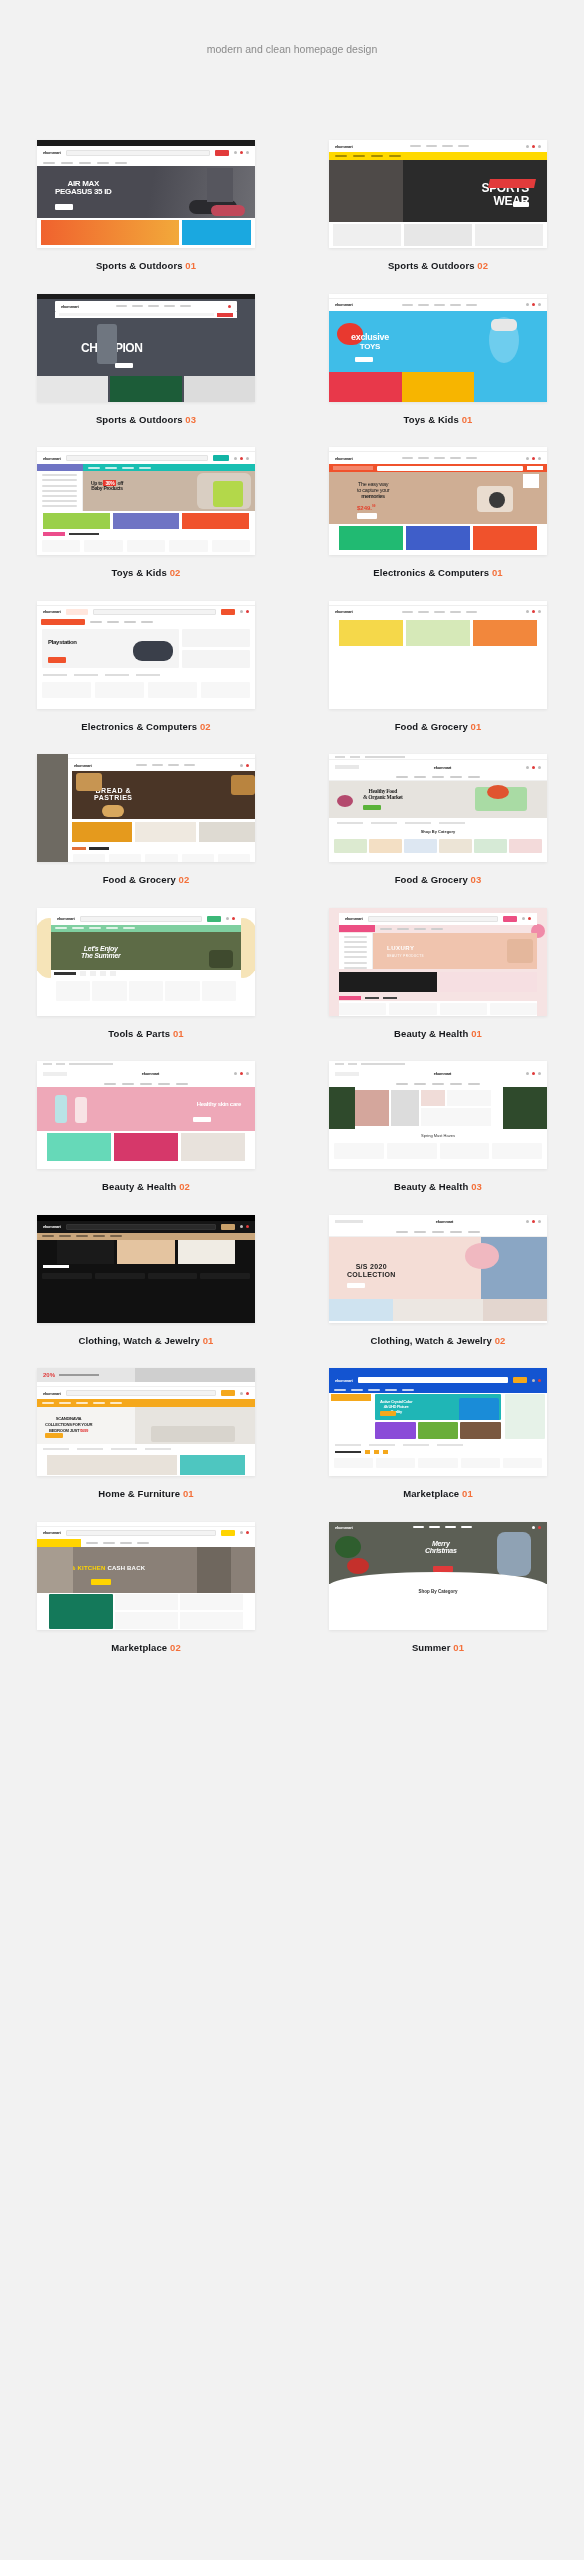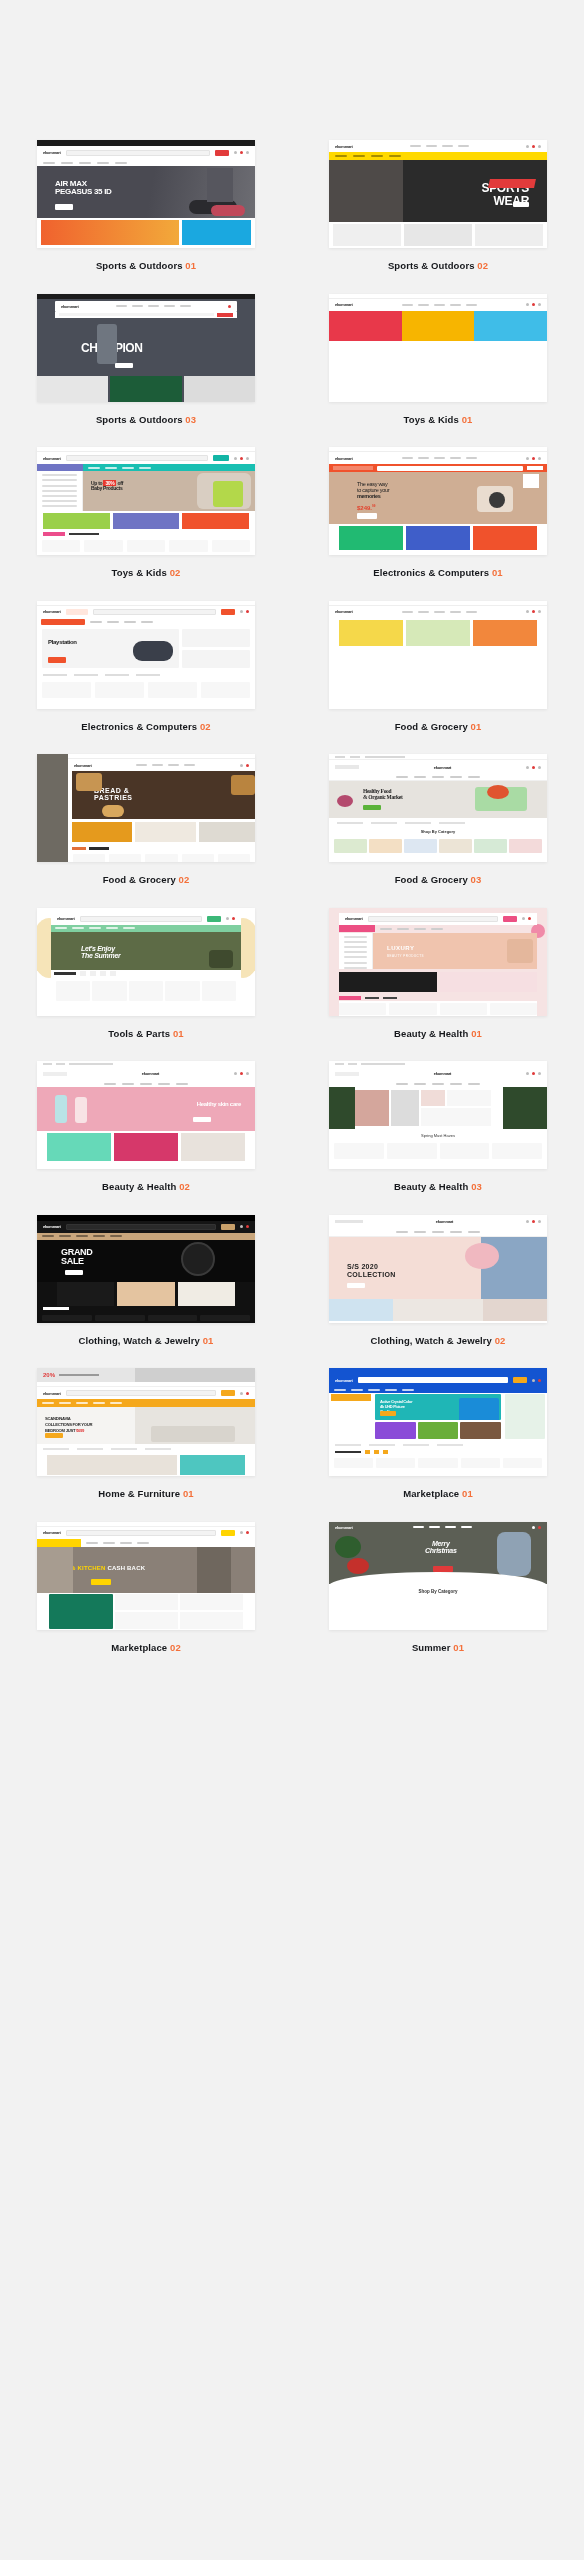--- a/index.html
+++ b/index.html
@@ -101,40 +101,42 @@
   .icons { display: flex; gap: 3px; align-items: center; flex: 0 0 auto; }
   .dot { width: 3px; height: 3px; border-radius: 50%; background: #bdbdbd; }
   .dot.red { background: #e03a3a; }
   .menustrip { height: 9px; width: 100%; display: flex; align-items: center; padding: 0 6px; gap: 6px; }
   .menuitem { width: 12px; height: 2px; background: rgba(255,255,255,0.75); border-radius: 1px; }
   .menuitem.dk { background: #cdcdcd; }
   .hero { width: 100%; position: relative; overflow: hidden; }
   .hero-title {
     position: absolute; font-weight: 800; color: #fff; line-height: 1.05;
     letter-spacing: -0.3px;
+    text-align: center;
   }
   .cta {
     position: absolute; background: #fff; border-radius: 1px;
   }
   .tilerow { width: 100%; display: flex; }
   .tile { flex: 1 1 0; position: relative; overflow: hidden; }
   .prodrow { width: 100%; display: flex; background: #fff; padding: 3px 5px; gap: 4px; }
   .prod { flex: 1 1 0; height: 100%; background: #f7f7f7; border-radius: 1px; }
   .sideb { width: 46px; background: #fff; border-right: 0.5px solid #eee; }
   .sideb .sl { height: 2px; margin: 3.2px 5px; background: #dedede; border-radius: 1px; }
   .blob { position: absolute; border-radius: 50%; }
   .sq { position: absolute; }
 </style>
 </head>
 <body>
 
 <div class="page">
 
   <div class="header">
     <div class="subtitle">
+      <div>modern and clean homepage design</div>
     </div>
   </div>
 
   <div class="grid">
 
     <div class="cell">
       <div class="thumb">
         <div class="topbar" style="background:#1c1c1c"></div>
         <div class="navbar">
           <span class="logo">ekommart</span>
@@ -251,20 +253,27 @@
               <i class="navlink"></i>
               <i class="navlink"></i>
               <i class="navlink"></i>
               <i class="navlink"></i>
             </span>
           <span class="icons">
               <i class="dot"></i>
               <i class="dot red"></i>
               <i class="dot"></i>
             </span>
+        </div>
+        <div class="hero" style="height:61px;background:#3fbde8">
+          <div class="blob" style="left:8px;top:12px;width:26px;height:22px;background:#e8392f;border-radius:50% 50% 40% 50%"></div>
+          <div class="hero-title" style="left:22px;top:22px;font-size:9px">exclusive<br><span style="font-size:8px">TOYS</span></div>
+          <div class="cta" style="left:26px;top:46px;width:18px;height:5px"></div>
+          <div class="blob" style="right:28px;top:6px;width:30px;height:46px;background:#6ecdee"></div>
+          <div class="sq" style="right:30px;top:8px;width:26px;height:12px;background:#e7e7e7;border-radius:5px"></div>
         </div>
         <div class="tilerow" style="height:30px">
           <div class="tile" style="background:#e8384a"></div>
           <div class="tile" style="background:#f7b500"></div>
           <div class="tile" style="background:#3fbde8"></div>
         </div>
       </div>
       <div class="caption"><span>Toys &amp; Kids</span> <span class="num">01</span></div>
     </div>
 
@@ -729,25 +738,20 @@
               <i class="dot red"></i>
             </span>
         </div>
         <div style="height:7px;background:#c9a67c;display:flex;align-items:center;gap:5px;padding:0 5px">
           <span class="menuitem" style="background:rgba(0,0,0,.4)"></span>
             <span class="menuitem" style="background:rgba(0,0,0,.4)"></span>
             <span class="menuitem" style="background:rgba(0,0,0,.4)"></span>
             <span class="menuitem" style="background:rgba(0,0,0,.4)"></span>
             <span class="menuitem" style="background:rgba(0,0,0,.4)"></span>
         </div>
-        <div class="hero" style="height:42px;background:#0a0a0a">
-          <div class="hero-title" style="left:24px;top:8px;font-size:9px;line-height:1">GRAND<br>SALE</div>
-          <div class="cta" style="left:28px;top:30px;width:18px;height:5px"></div>
-          <div class="blob" style="right:40px;top:2px;width:34px;height:34px;border-radius:50%;background:#1f1f1f;border:2px solid #3a3a3a"></div>
-        </div>
         <div class="tilerow" style="height:24px;padding:0 20px;gap:3px">
           <div class="tile" style="background:#1a1a1a"></div>
           <div class="tile" style="background:#e4c4a0"></div>
           <div class="tile" style="background:#f0ece4"></div>
         </div>
         <div style="height:6px;padding:0 6px;display:flex;align-items:center;background:#111">
           <span style="width:26px;height:3px;background:#fff"></span>
         </div>
         <div class="prodrow" style="height:12px;background:#111;gap:3px">
           <div class="prod" style="background:#1d1d1d"></div>

